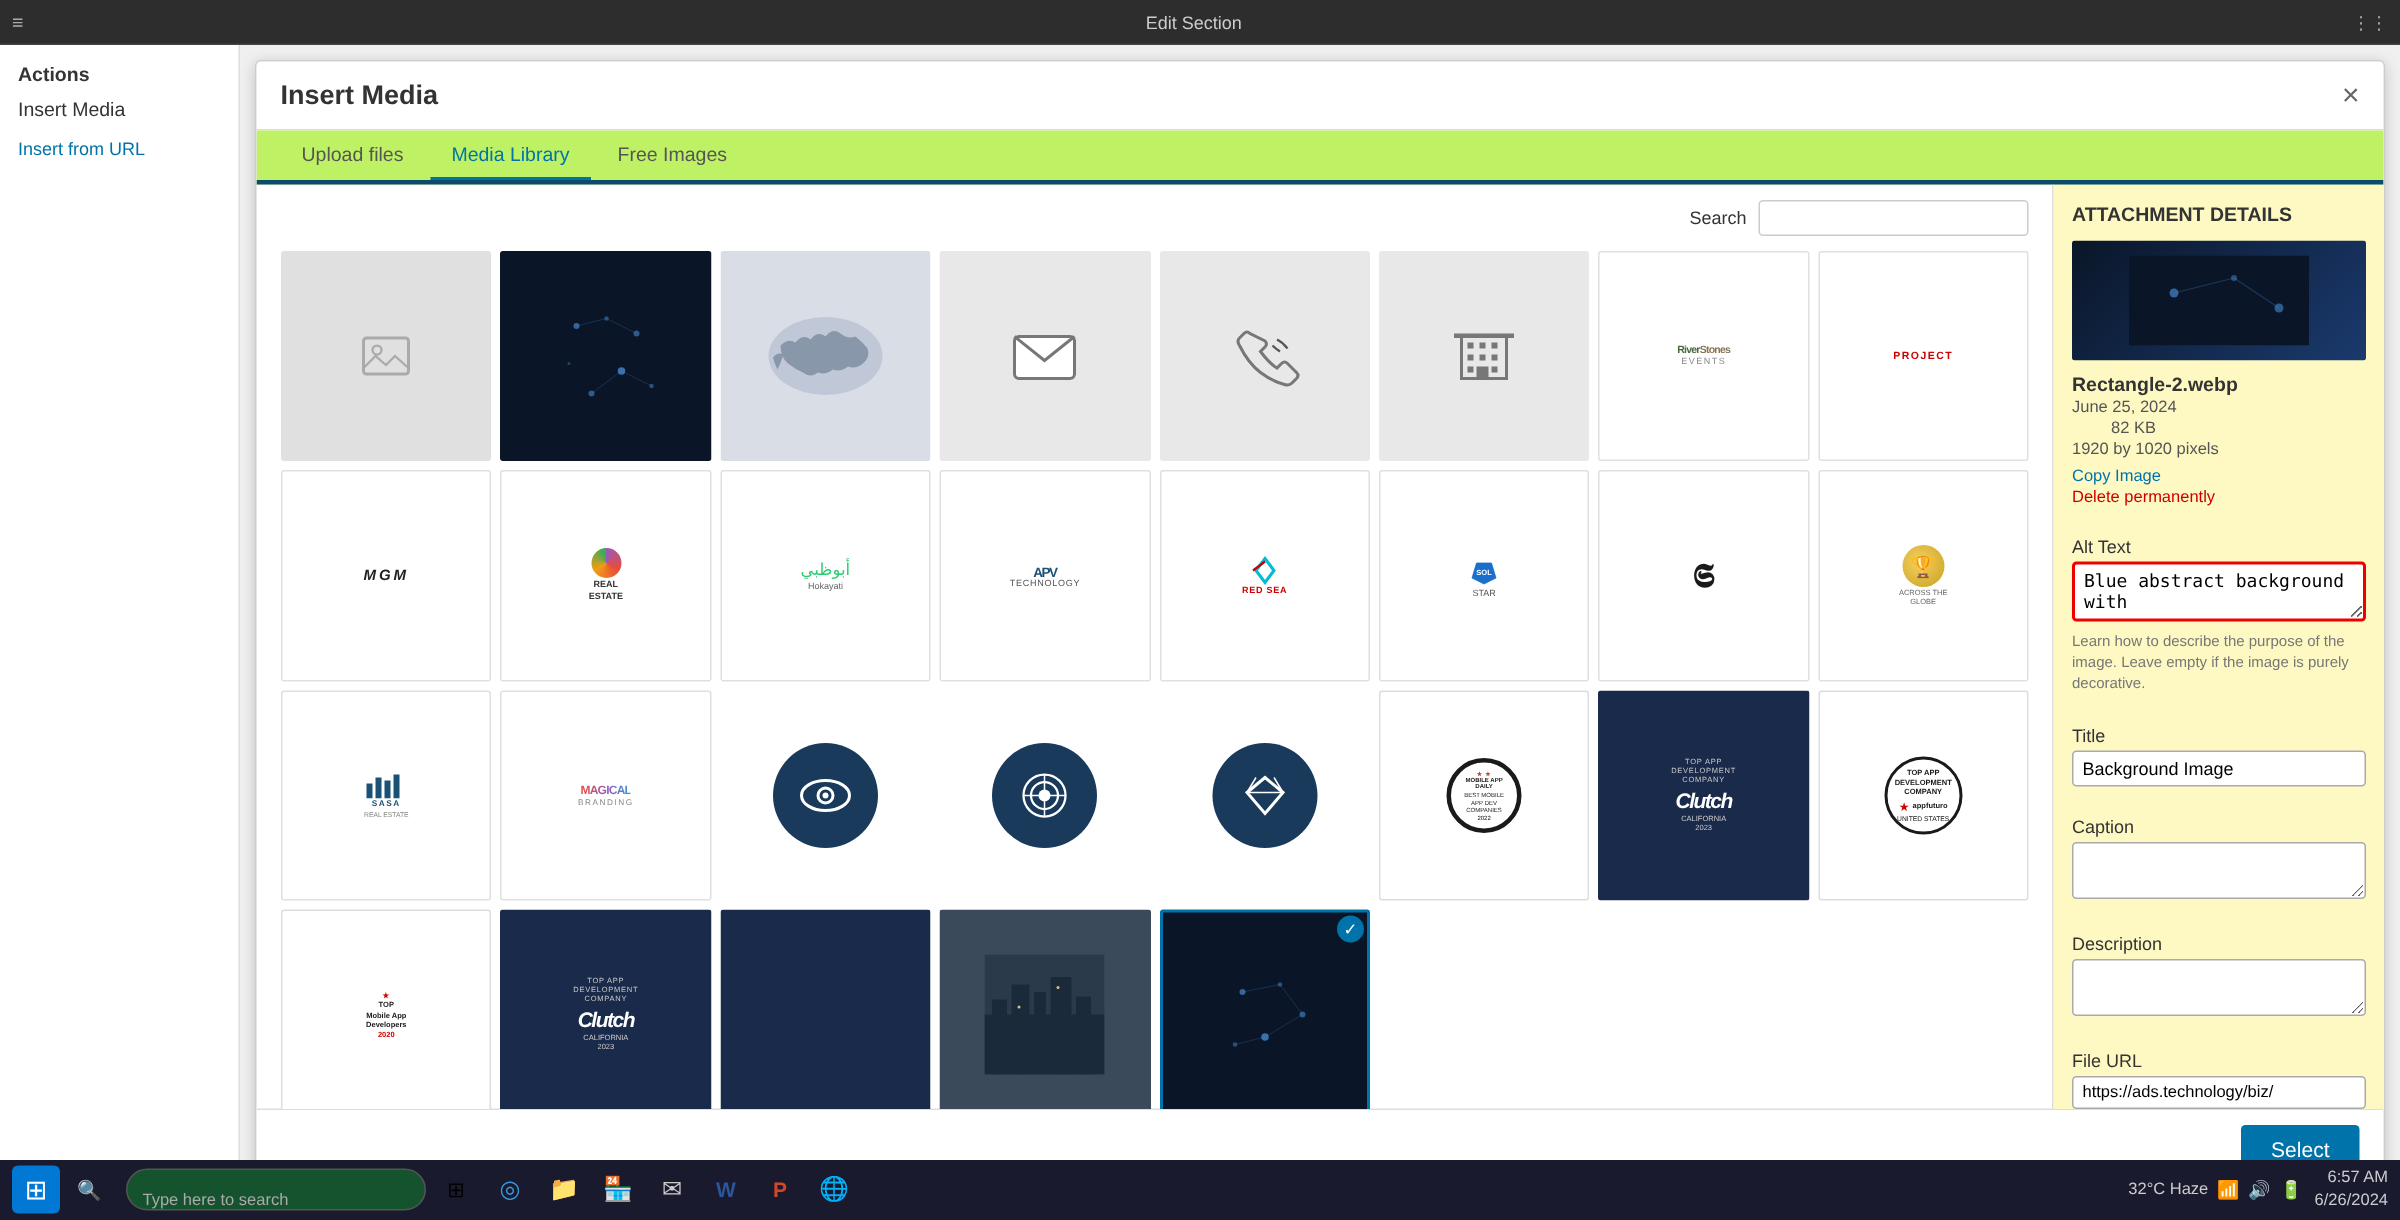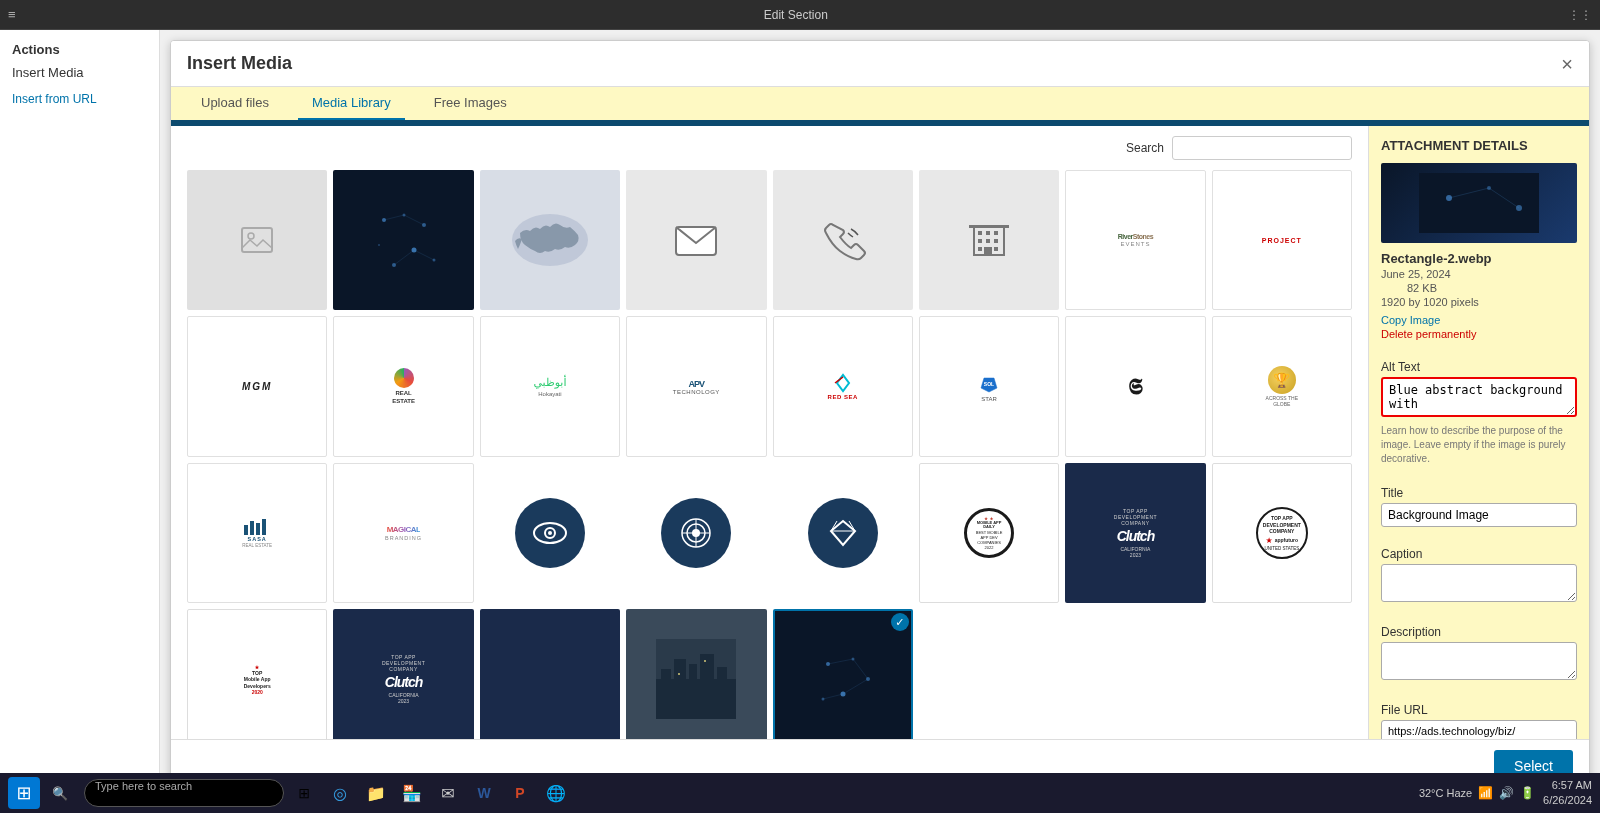--- a/index.html
+++ b/index.html
@@ -2,38 +2,38 @@
 <html><head>
   <meta charset="utf-8">
   <style>
     * { box-sizing: border-box; margin: 0; padding: 0; }
     body { font-family: -apple-system, BlinkMacSystemFont, 'Segoe UI', Arial, sans-serif; font-size: 13px; background: #1e1e1e; }
 
     .taskbar { position: fixed; bottom: 0; left: 0; right: 0; height: 40px; background: #1a1a2e; display: flex; align-items: center; padding: 0 8px; z-index: 9999; }
     .taskbar-left { display: flex; align-items: center; gap: 4px; }
     .taskbar-start { width: 32px; height: 32px; background: #0078d4; border-radius: 4px; display: flex; align-items: center; justify-content: center; color: white; font-size: 18px; cursor: pointer; }
     .taskbar-icon { width: 32px; height: 32px; display: flex; align-items: center; justify-content: center; cursor: pointer; }
-    .taskbar-search { width: 200px; height: 28px; background: #000000; border: 1px solid #555; border-radius: 14px; display: flex; align-items: flex-start; padding: 0 10px; color: #aaa; font-size: 12px; margin-left: 4px; cursor: pointer; }
+    .taskbar-search { width: 200px; height: 28px; background: #14532d; border: 1px solid #555; border-radius: 14px; display: flex; align-items: flex-end; padding: 0 10px; color: #aaa; font-size: 12px; margin-left: 4px; cursor: pointer; }
     .taskbar-right { margin-left: auto; display: flex; align-items: center; gap: 8px; color: #ccc; font-size: 11px; }
     .taskbar-clock { text-align: right; line-height: 1.4; }
     .taskbar-sys { display: flex; align-items: center; gap: 6px; }
 
     .top-bar { height: 30px; background: #2d2d2d; display: flex; align-items: center; padding: 0 8px; border-bottom: 1px solid #444; }
 
     .main-wrapper { display: flex; height: calc(100vh - 40px); background: #f0f0f0; }
 
     .sidebar { width: 160px; background: #fff; border-right: 1px solid #ddd; padding: 12px; flex-shrink: 0; }
     .sidebar-section-title { font-weight: 600; font-size: 13px; color: #333; margin-bottom: 8px; }
     .sidebar-link { color: #0073aa; font-size: 12px; text-decoration: none; display: block; margin-top: 6px; cursor: pointer; }
 
     .dialog { flex: 1; background: #fff; border: 1px solid #ccc; margin: 10px; border-radius: 4px; display: flex; flex-direction: column; box-shadow: 0 2px 10px rgba(0,0,0,0.2); overflow: hidden; }
     .dialog-header { display: flex; align-items: center; justify-content: space-between; padding: 12px 16px; border-bottom: 1px solid #ddd; background: #fff; }
     .dialog-title { font-size: 18px; font-weight: 600; color: #333; }
     .dialog-close { font-size: 20px; color: #666; cursor: pointer; background: none; border: none; line-height: 1; }
-    .dialog-tabs { display: flex; gap: 15px; padding: 0 16px; border-bottom: 6px solid #0c4a6e; background: #fef9c3; }
+    .dialog-tabs { display: flex; gap: 4px; padding: 0 16px; border-bottom: 3px solid #0c4a6e; background: #bef264; }
     .dialog-tab { padding: 8px 14px; font-size: 13px; color: #555; cursor: pointer; border-bottom: 2px solid transparent; }
     .dialog-tab.active { color: #0073aa; border-bottom-color: #0073aa; }
     .dialog-content { display: flex; flex: 1; overflow: hidden; }
 
     .media-grid-wrapper { flex: 1; overflow-y: auto; padding: 10px 16px; border-right: 1px solid #ddd; }
     .search-row { display: flex; align-items: center; justify-content: flex-end; margin-bottom: 10px; gap: 8px; }
     .search-label { font-size: 12px; color: #333; }
     .search-input { border: 1px solid #ccc; border-radius: 3px; padding: 4px 8px; font-size: 12px; width: 180px; }
 
     .media-grid { display: grid; grid-template-columns: repeat(8, 1fr); gap: 6px; }

